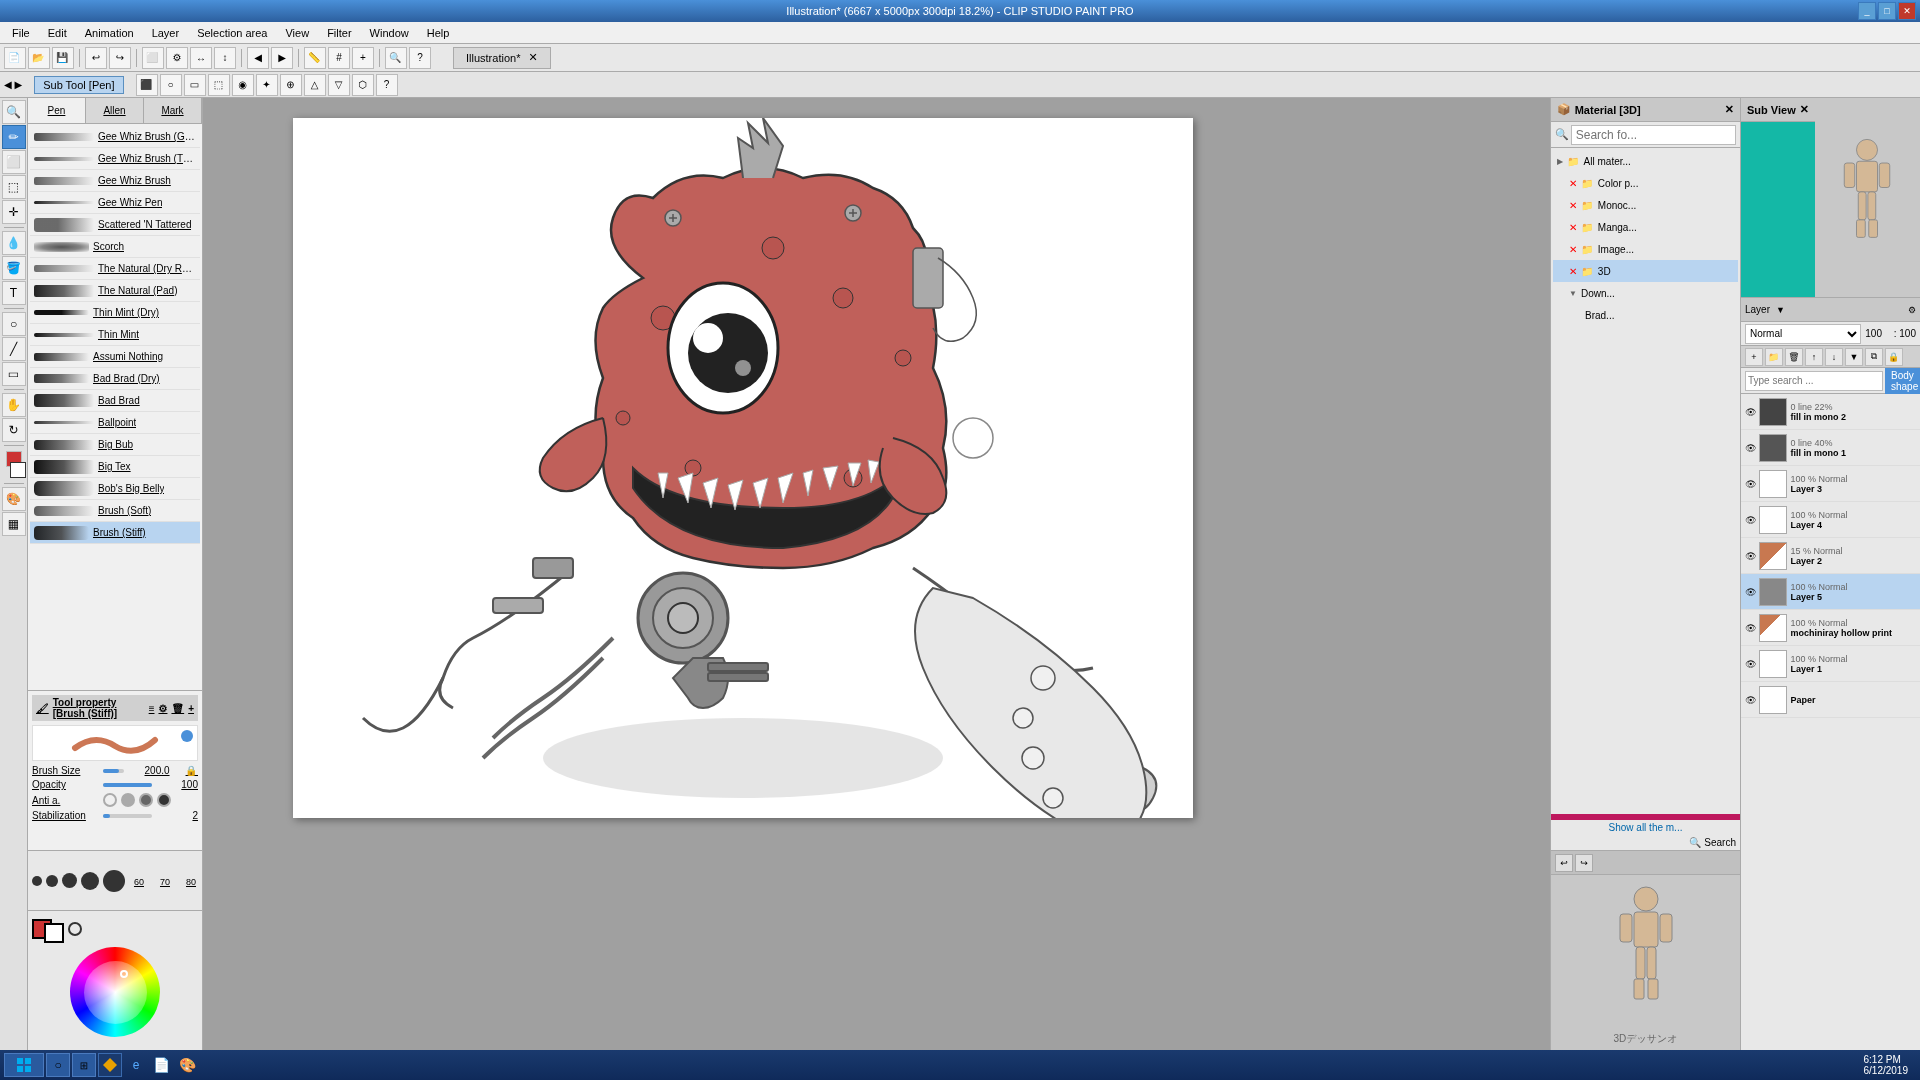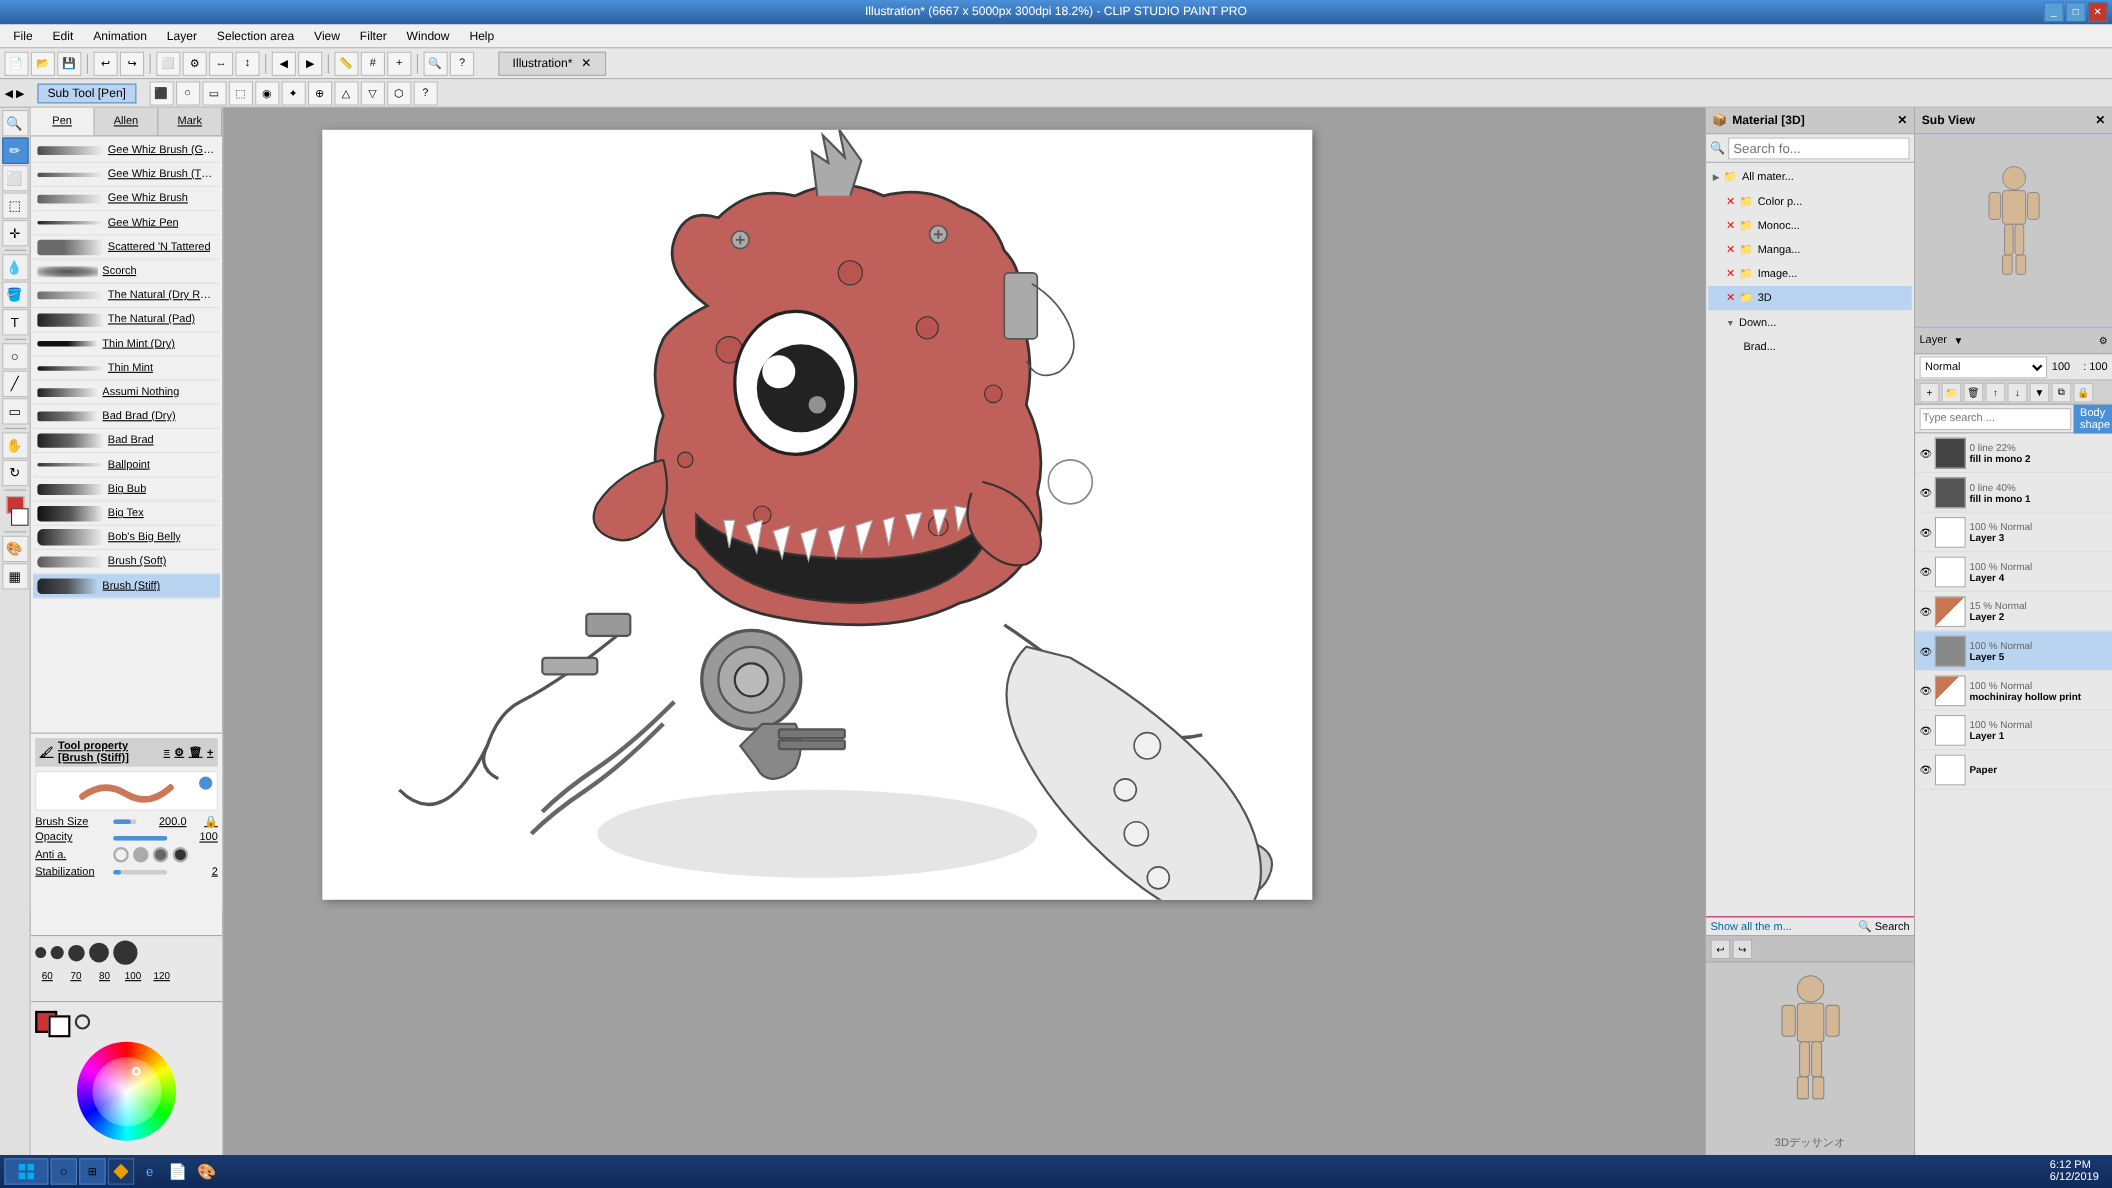--- a/index.html
+++ b/index.html
@@ -157,22 +157,22 @@
       font-size: 48px; color: #888;
     }
     .model-label { font-size: 10px; color: #666; margin-bottom: 4px; }
     
     
     #far-right {
       width: 180px; background: #e8e8e8; border-left: 1px solid #aaa;
       display: flex; flex-direction: column;
     }
     #sub-view {
-      height: 200px; background: #7dd3fc; border-bottom: 1px solid #aaa;
-      display: flex; flex-direction: column;
+      height: 200px; background: #14b8a6; border-bottom: 1px solid #aaa;
+      display: flex; 
     }
     #layer-panel {
       flex: 1; display: flex; flex-direction: column;
     }
     .layer-header {
       height: 24px; background: #c8c8c8; display: flex; align-items: center;
       padding: 0 4px; font-size: 10px; border-bottom: 1px solid #aaa; gap: 2px;
     }
     .layer-search {
       height: 26px; display: flex; align-items: center; padding: 2px 4px; gap: 2px;
@@ -199,21 +199,21 @@
     
     
     #bottom-bar {
       width: 100%; height: 30px; background: #d0d0d0; border-top: 1px solid #aaa;
       display: flex; align-items: center; padding: 0 8px; gap: 8px; font-size: 10px;
     }
     
     
     #brush-sizes {
       height: 60px; border-top: 1px solid #aaa; background: #e8e8e8;
-      padding: 4px; display: flex; flex-direction: column; gap: 3px; margin-top: 24px;
+      padding: 4px; display: flex; flex-direction: row; gap: 3px;
     }
     .size-row { display: flex; gap: 4px; align-items: center; }
     
     
     #color-area {
       height: 140px; border-top: 1px solid #aaa; background: #e8e8e8;
       padding: 4px; display: flex; flex-direction: column; align-items: center;
     }
     .color-wheel {
       width: 90px; height: 90px; border-radius: 50%;
@@ -664,21 +664,21 @@
       </div>
       <div class="tree-item" style="padding-left:16px;">
         <span class="tree-arrow">▼</span>
         <span>Down...</span>
       </div>
       <div class="tree-item" style="padding-left:32px;">
         <span>Brad...</span>
       </div>
     </div>
 
-    <div style="display:flex; align-items:center; padding: 2px 4px; border-top: 1px solid #be185d; font-size:10px; gap:4px;">
+    <div style="display:flex; align-items:center; padding: 2px 4px; border-top: 6px solid #be185d; font-size:10px; gap:4px;flex-direction:column;">
       <span style="cursor:pointer; color:#0066aa;">Show all the m...</span>
       <span style="margin-left:auto;">🔍 <span>Search</span></span>
     </div>
 
     <div id="model-area">
       <div style="width:100%; height:24px; background:#c0c0c0; border-bottom:1px solid #aaa; display:flex; align-items:center; padding:0 4px; gap:2px;">
         <div style="width:18px;height:18px;background:#e0e0e0;border:1px solid #aaa;display:flex;align-items:center;justify-content:center;font-size:9px;cursor:pointer;">↩</div>
         <div style="width:18px;height:18px;background:#e0e0e0;border:1px solid #aaa;display:flex;align-items:center;justify-content:center;font-size:9px;cursor:pointer;">↪</div>
       </div>
       <div class="model-figure">

